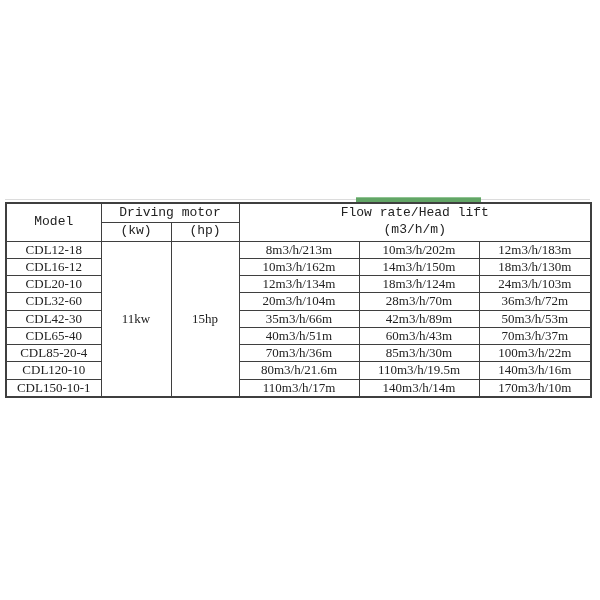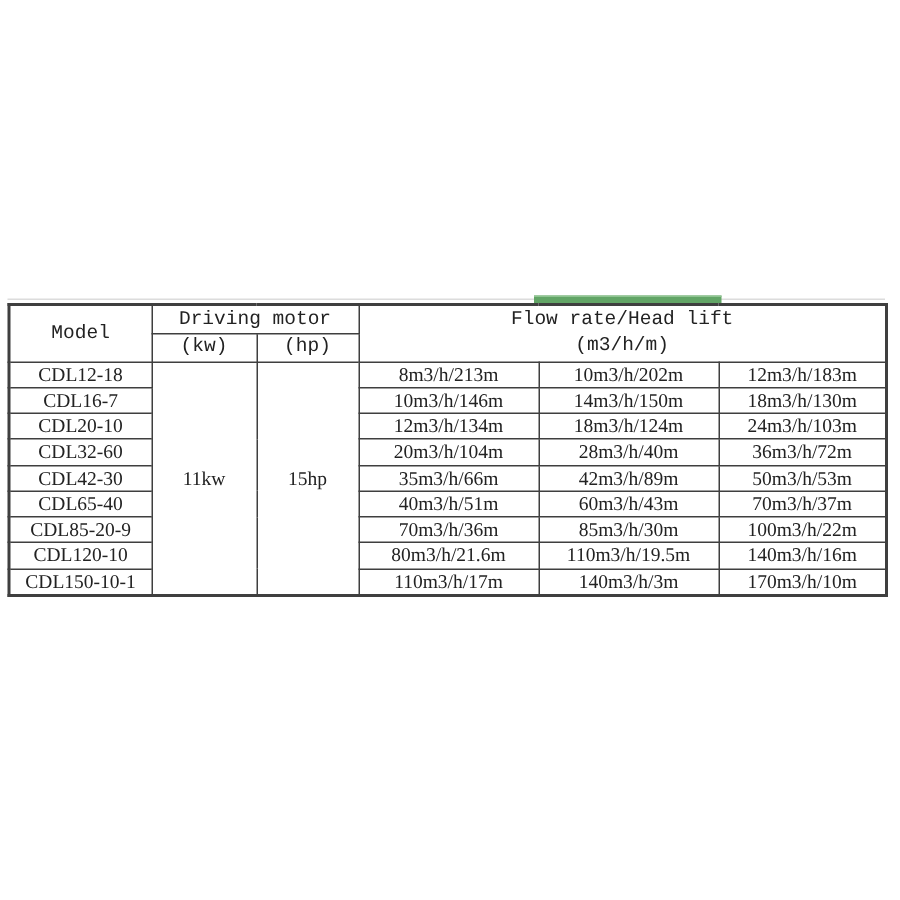--- a/index.html
+++ b/index.html
@@ -93,71 +93,71 @@
     <tbody>
         <tr class="data-row">
       <td>CDL12-18</td>
       <td rowspan="9">11kw</td>
       <td rowspan="9">15hp</td>
       <td>8m3/h/213m</td>
       <td>10m3/h/202m</td>
       <td>12m3/h/183m</td>
     </tr>
         <tr class="data-row">
-      <td>CDL16-7</td>
+      <td>CDL16-12</td>
 
-      <td>10m3/h/146m</td>
+      <td>10m3/h/162m</td>
       <td>14m3/h/150m</td>
       <td>18m3/h/130m</td>
     </tr>
         <tr class="data-row">
       <td>CDL20-10</td>
 
       <td>12m3/h/134m</td>
       <td>18m3/h/124m</td>
       <td>24m3/h/103m</td>
     </tr>
         <tr class="data-row">
       <td>CDL32-60</td>
 
       <td>20m3/h/104m</td>
-      <td>28m3/h/40m</td>
+      <td>28m3/h/70m</td>
       <td>36m3/h/72m</td>
     </tr>
         <tr class="data-row">
       <td>CDL42-30</td>
 
       <td>35m3/h/66m</td>
       <td>42m3/h/89m</td>
       <td>50m3/h/53m</td>
     </tr>
         <tr class="data-row">
       <td>CDL65-40</td>
 
       <td>40m3/h/51m</td>
       <td>60m3/h/43m</td>
       <td>70m3/h/37m</td>
     </tr>
         <tr class="data-row">
-      <td>CDL85-20-9</td>
+      <td>CDL85-20-4</td>
 
       <td>70m3/h/36m</td>
       <td>85m3/h/30m</td>
       <td>100m3/h/22m</td>
     </tr>
         <tr class="data-row">
       <td>CDL120-10</td>
 
       <td>80m3/h/21.6m</td>
       <td>110m3/h/19.5m</td>
       <td>140m3/h/16m</td>
     </tr>
         <tr class="data-row">
       <td>CDL150-10-1</td>
 
       <td>110m3/h/17m</td>
-      <td>140m3/h/3m</td>
+      <td>140m3/h/14m</td>
       <td>170m3/h/10m</td>
     </tr>
       </tbody>
   </table>
 
 </div>
 
 </body></html>

